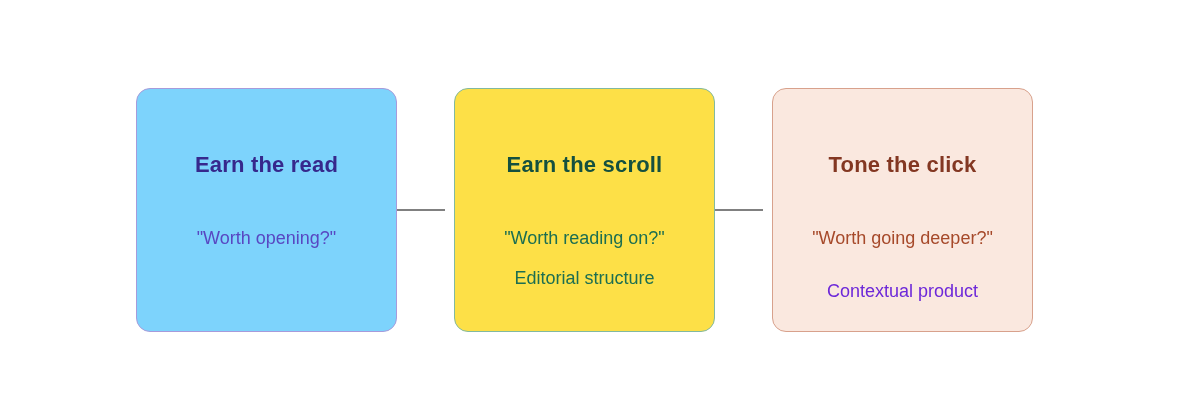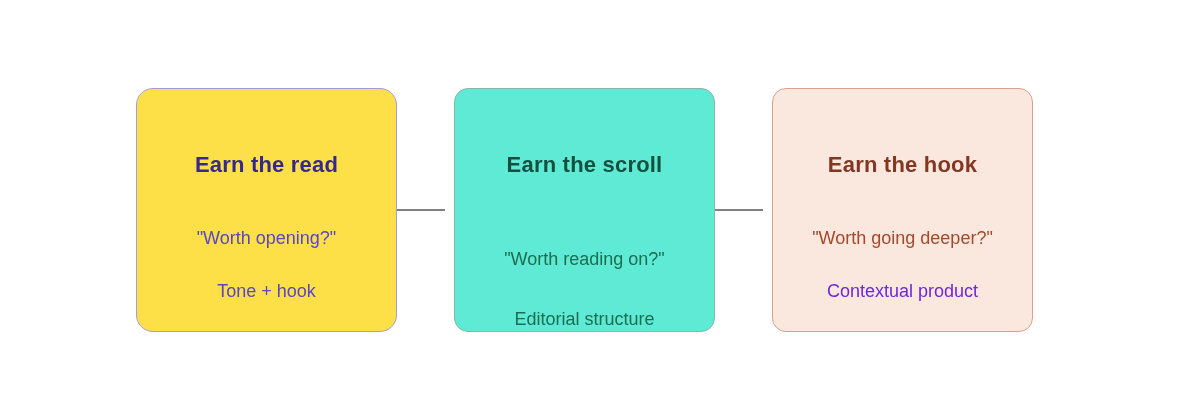--- a/index.html
+++ b/index.html
@@ -62,39 +62,38 @@
   .connector-line {
     width: 48px;
     height: 2px;
   }
 </style>
 </head>
 <body>
 
 <div class="canvas">
   <div class="row" id="cards-row">
-  <div class="card" style="background: #fde047; border-color: rgb(167, 155, 219); border-radius: 17px;">
+  <div class="card" style="background: #7dd3fc; border-color: rgb(167, 155, 219);">
     <div class="card-title" style="color: rgb(54, 40, 140);">Earn the read</div>
     <div class="card-question" style="color: rgb(88, 71, 194);">"Worth opening?"</div>
-    <div class="card-tactic" style="color: rgb(88, 71, 194);">Tone + hook</div>
   </div>
 
   <div class="connector">
     <div class="connector-line" style="background: rgb(128, 128, 128);"></div>
   </div>
 
-  <div class="card" style="background: #5eead4; border-color: rgb(130, 185, 160); justify-content: space-between;">
+  <div class="card" style="background: #fde047; border-color: rgb(130, 185, 160);">
     <div class="card-title" style="color: rgb(20, 80, 63);">Earn the scroll</div>
     <div class="card-question" style="color: rgb(28, 110, 81);">"Worth reading on?"</div>
     <div class="card-tactic" style="color: rgb(28, 110, 81); margin-top: 16px;">Editorial structure</div>
   </div>
 
   <div class="connector">
     <div class="connector-line" style="background: rgb(128, 128, 128);"></div>
   </div>
 
   <div class="card" style="background: rgb(250, 232, 223); border-color: rgb(216, 161, 140);">
-    <div class="card-title" style="color: rgb(131, 55, 34);">Earn the hook</div>
+    <div class="card-title" style="color: rgb(131, 55, 34);">Tone the click</div>
     <div class="card-question" style="color: rgb(166, 73, 42);">"Worth going deeper?"</div>
     <div class="card-tactic" style="color: #6d28d9;">Contextual product</div>
   </div>
 </div>
 </div>
 
 </body></html>

